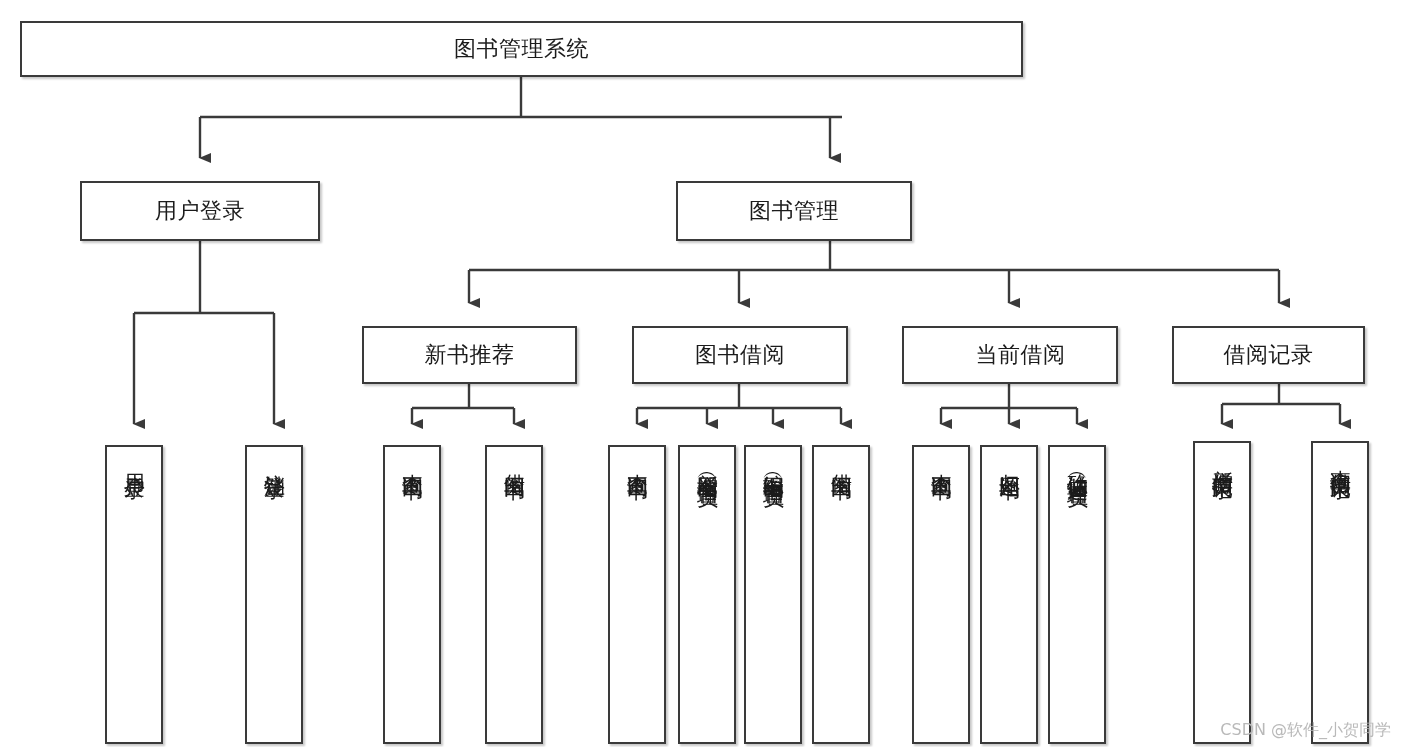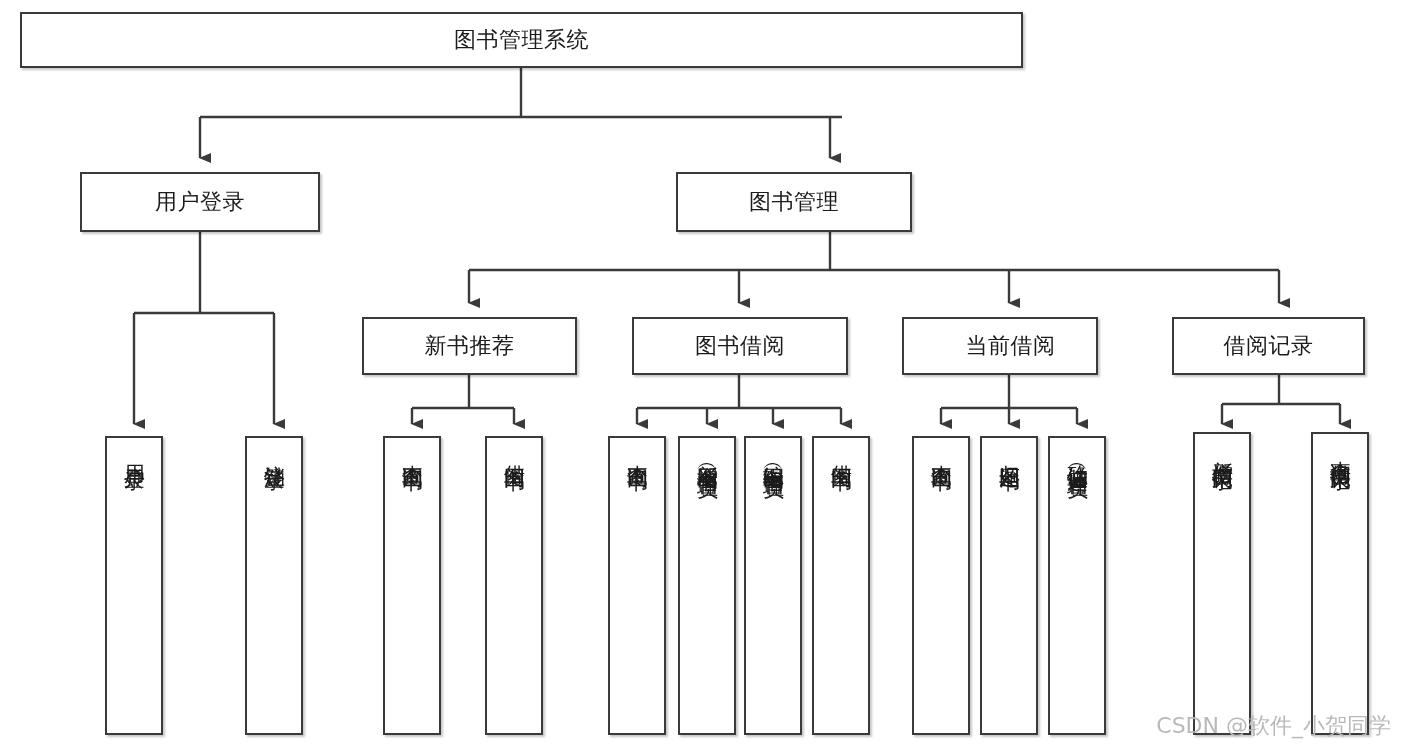--- a/index.html
+++ b/index.html
@@ -29,20 +29,21 @@
   .node {
     position: absolute;
     box-sizing: border-box;
     background: #ffffff;
     border: 2px solid #3a3a3a;
     box-shadow: 2px 2px 2px rgba(0,0,0,0.22);
     display: flex;
     align-items: center;
     justify-content: center;
     color: #1b1b1b;
+    margin-top: 9px;
   }
   .node-label {
     font-family: "DejaVu Sans", "Liberation Sans", sans-serif;
     line-height: 1.12;
     text-align: center;
     white-space: pre;
   }
   .node.h .node-label {
     font-size: 22px;
     letter-spacing: 0.5px;
@@ -56,21 +57,21 @@
     text-orientation: upright;
     font-size: 21px;
     letter-spacing: 2px;
     line-height: 1.0;
   }
   #watermark {
     position: absolute;
     right: 14px;
     bottom: 6px;
     font-family: "DejaVu Sans", "Liberation Sans", sans-serif;
-    font-size: 22px;
+    font-size: 16px;
     color: #b9b9b9;
     white-space: pre;
     pointer-events: none;
   }
 </style>
 </head>
 <body>
 
 <div id="canvas">
 
@@ -135,21 +136,21 @@
   <div class="node h" style="left:676px; top:172px; width:236px; height:60px;">
     <span class="node-label">图书管理</span>
   </div>
 
   <div class="node h" style="left:362px; top:317px; width:215px; height:58px;">
     <span class="node-label">新书推荐</span>
   </div>
   <div class="node h" style="left:632px; top:317px; width:216px; height:58px;">
     <span class="node-label">图书借阅</span>
   </div>
-  <div class="node h" style="left:902px; top:317px; width:196px; height:58px;padding-left:21px;">
+  <div class="node h" style="left:902px; top:317px; width:216px; height:58px;padding-left:21px;">
     <span class="node-label">当前借阅</span>
   </div>
   <div class="node h" style="left:1172px; top:317px; width:193px; height:58px;">
     <span class="node-label">借阅记录</span>
   </div>
 
   <div class="node v" style="left:105px; top:436px; width:58px; height:299px;">
     <span class="node-label">用户登录</span>
   </div>
   <div class="node v" style="left:245px; top:436px; width:58px; height:299px;">

